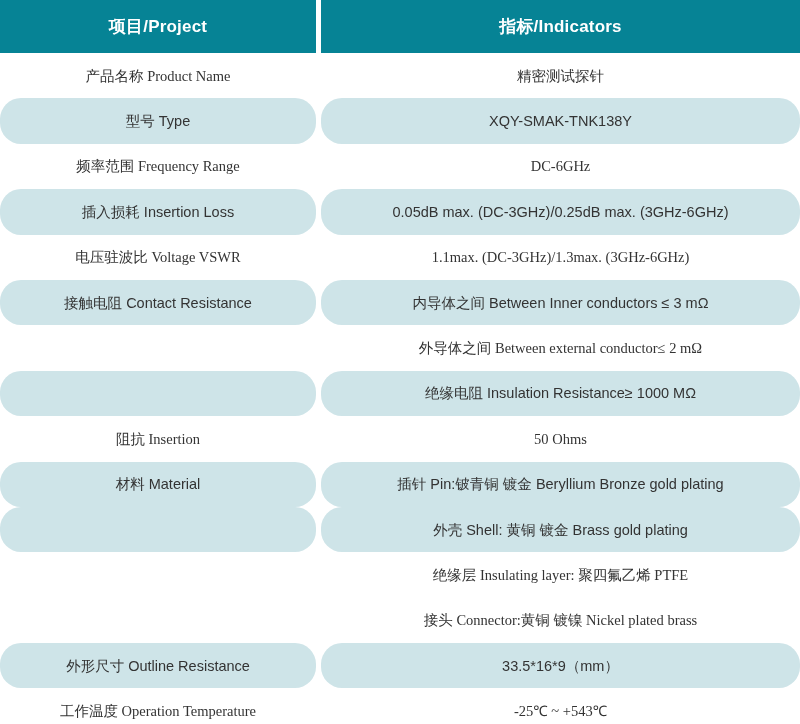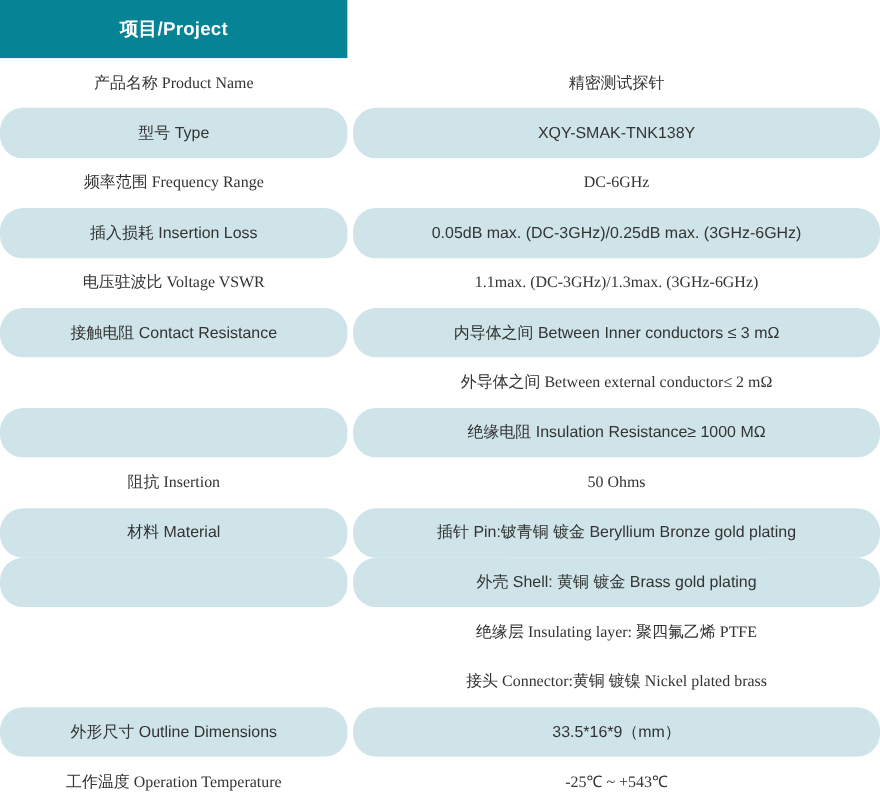--- a/index.html
+++ b/index.html
@@ -90,20 +90,21 @@
   }
 </style>
 </head>
 <body>
 
 <div id="spec-table">
 
   <div class="row row-header">
     <div class="cell cell-project">项目/Project</div>
     <div class="gap"></div>
+    <div class="cell cell-indicator">指标/Indicators</div>
   </div>
 
   <div id="rows-container">
       <div class="row row-data stripe-white">
         <div class="cell cell-project">产品名称 Product Name</div>
         <div class="gap"></div>
         <div class="cell cell-indicator">精密测试探针</div>
       </div>
       <div class="row row-data stripe-light">
         <div class="cell cell-project">型号 Type</div>
@@ -159,21 +160,21 @@
         <div class="cell cell-project empty"></div>
         <div class="gap"></div>
         <div class="cell cell-indicator">绝缘层 Insulating layer: 聚四氟乙烯 PTFE</div>
       </div>
       <div class="row row-data stripe-white">
         <div class="cell cell-project empty"></div>
         <div class="gap"></div>
         <div class="cell cell-indicator">接头 Connector:黄铜 镀镍 Nickel plated brass</div>
       </div>
       <div class="row row-data stripe-light">
-        <div class="cell cell-project">外形尺寸 Outline Dimensions</div>
+        <div class="cell cell-project">外形尺寸 Outline Resistance</div>
         <div class="gap"></div>
         <div class="cell cell-indicator">33.5*16*9（mm）</div>
       </div>
       <div class="row row-data stripe-white">
         <div class="cell cell-project">工作温度 Operation Temperature</div>
         <div class="gap"></div>
         <div class="cell cell-indicator">-25℃ ~ +543℃</div>
       </div>
       <div class="row row-data stripe-light">
         <div class="cell cell-project">耐用性 Durability</div>

